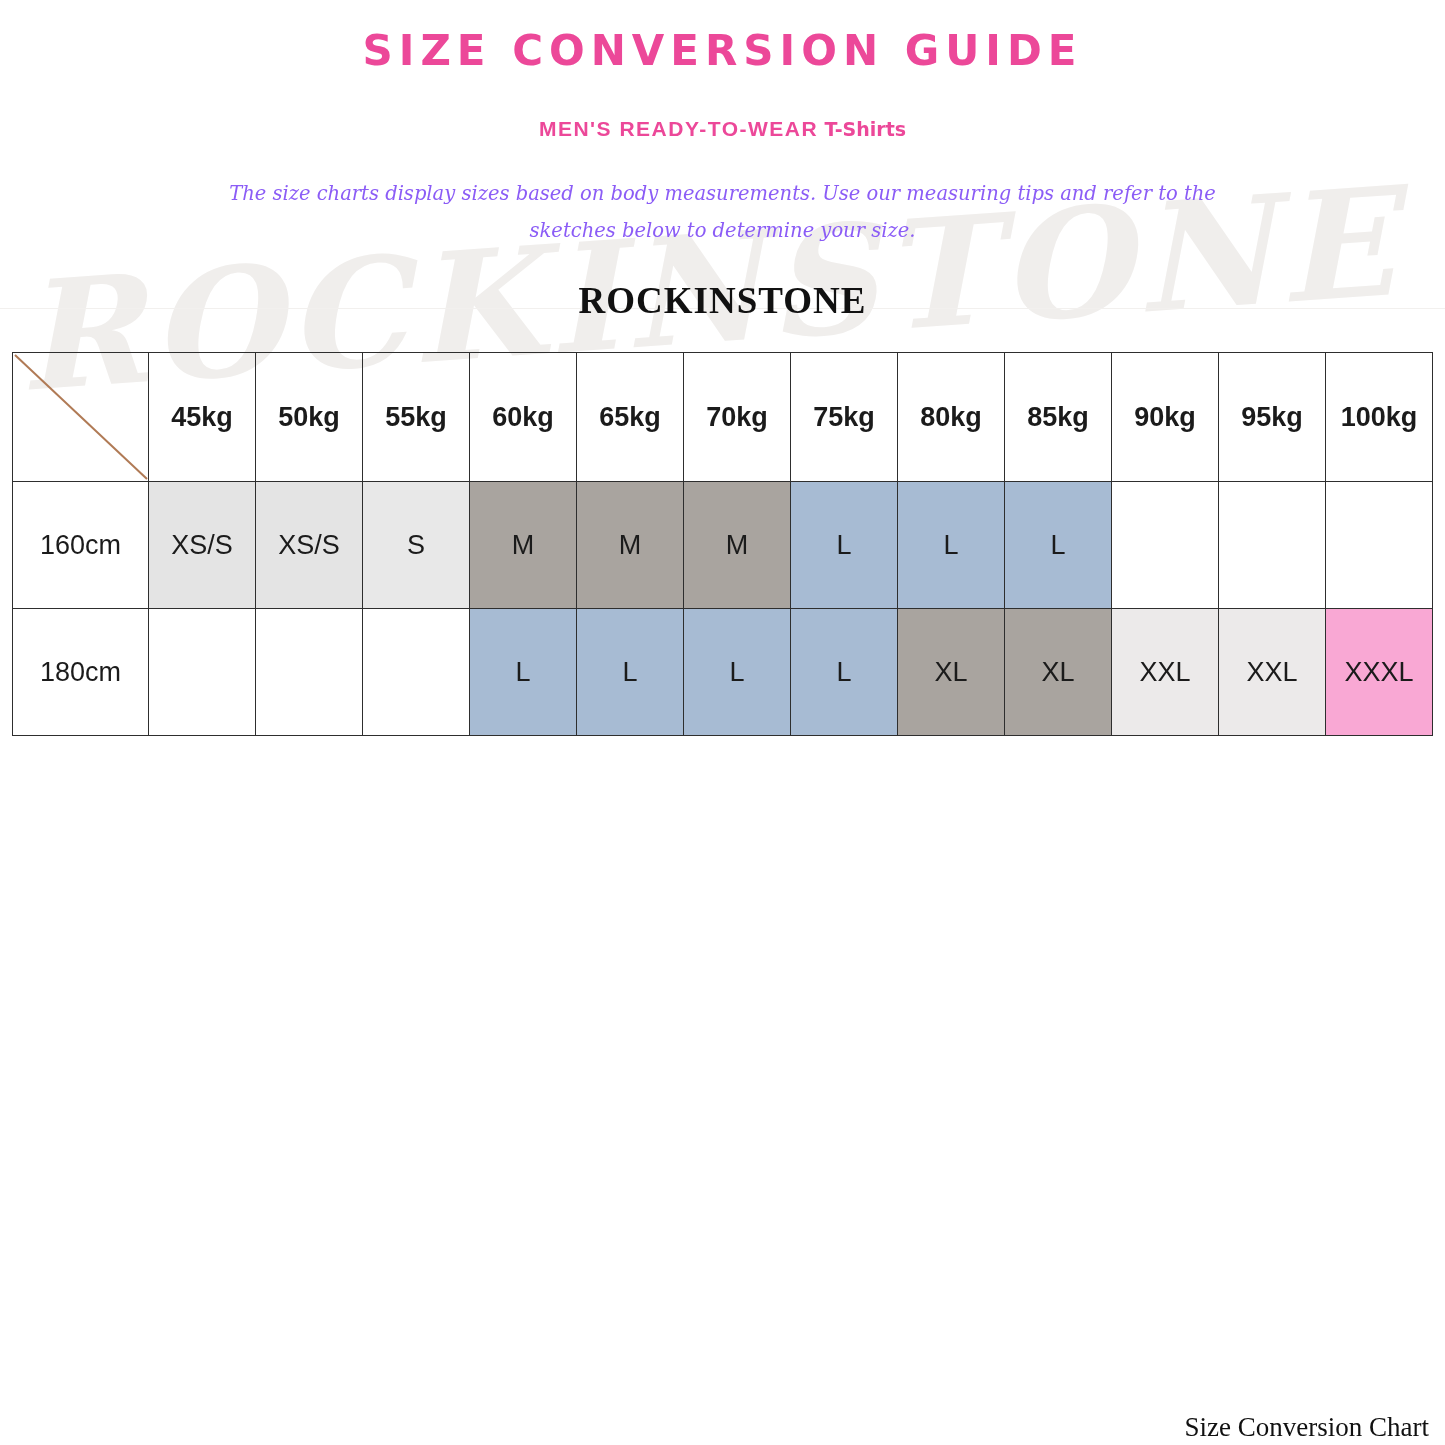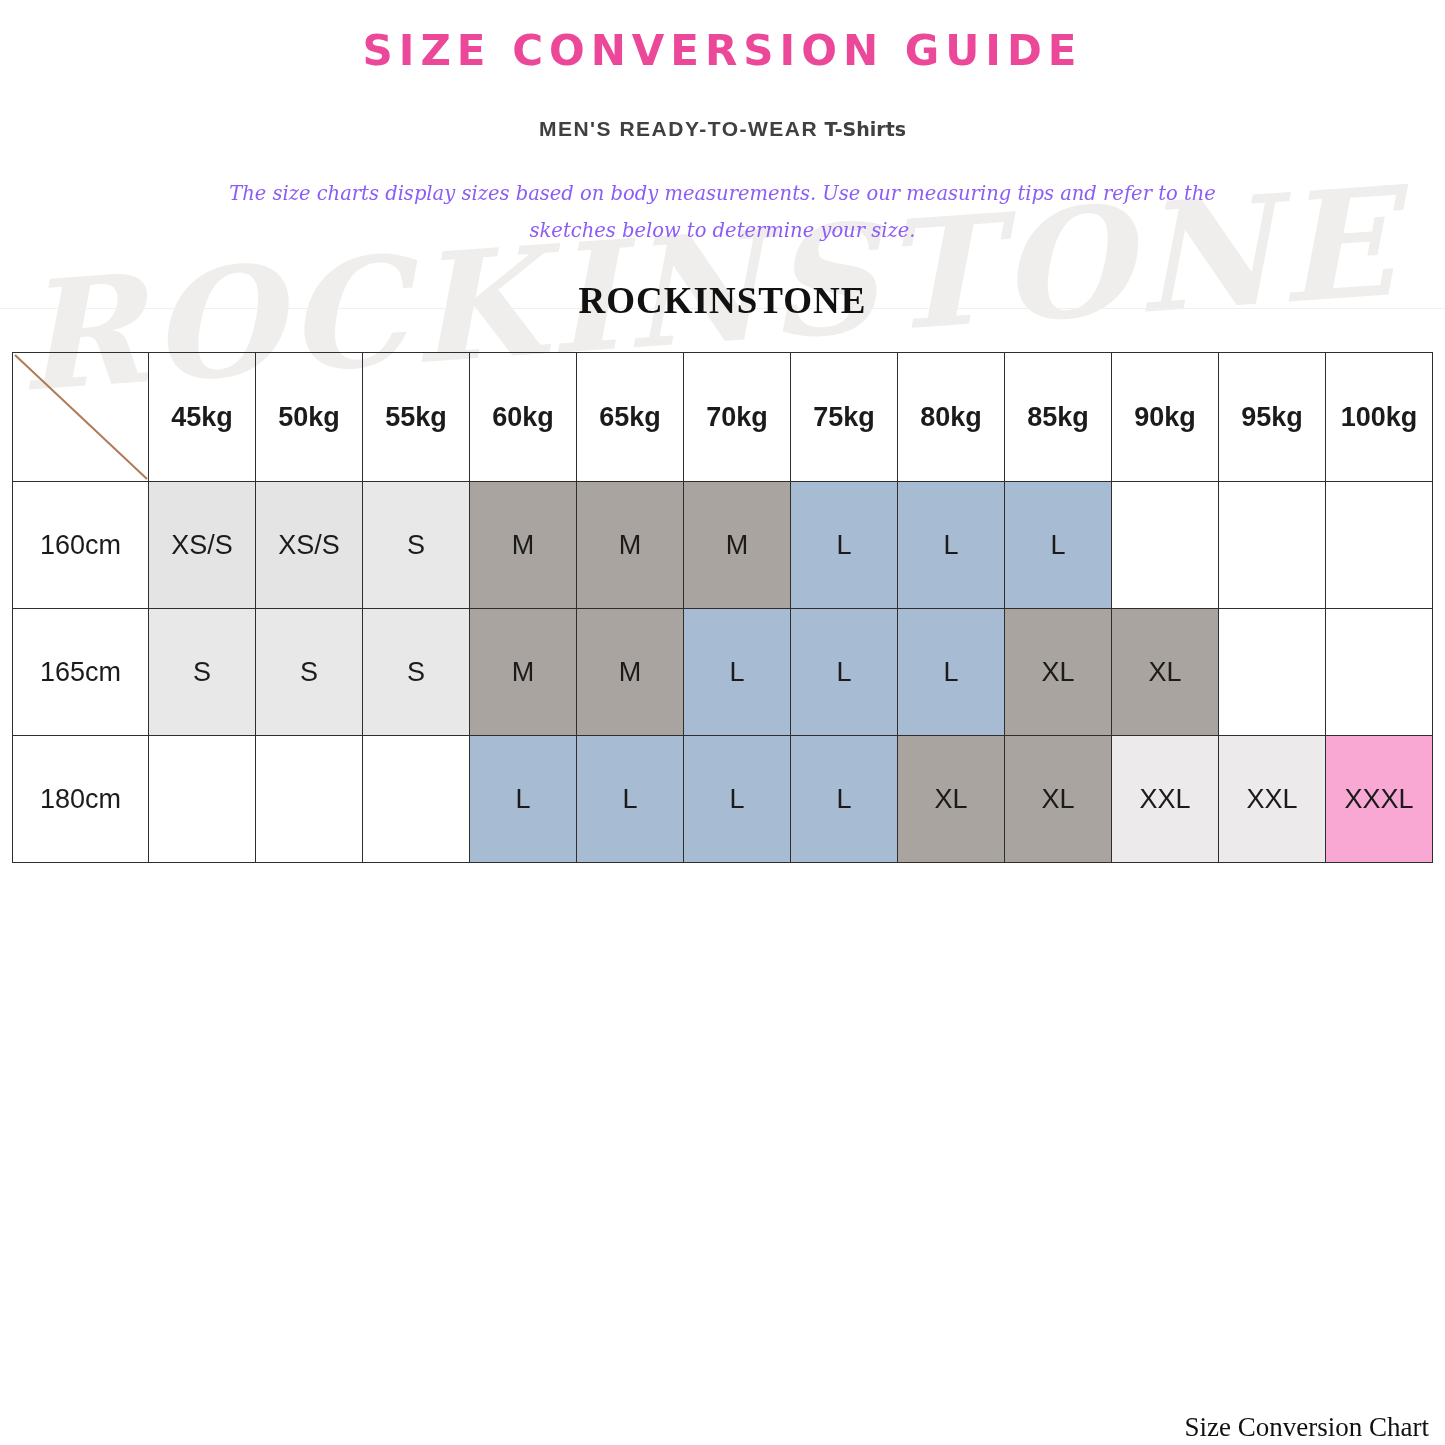--- a/index.html
+++ b/index.html
@@ -63,21 +63,21 @@
     font-weight: bold;
     letter-spacing: 6px;
     color: #ec4899;
   }
   .subtitle {
     margin: 0;
     padding-top: 34px;
     text-align: center;
     font-size: 21px;
     font-weight: bold;
-    color: #404040;
+    color: #ec4899;
     letter-spacing: 0.5px;
   }
   .subtitle .sub-main {
     letter-spacing: 1.5px;
   }
   .subtitle .sub-item {
     font-family: "DejaVu Sans", sans-serif;
     font-size: 19px;
     letter-spacing: 0px;
   }
@@ -221,35 +221,20 @@
           <td class="c-m">M</td>
           <td class="c-m">M</td>
           <td class="c-l">L</td>
           <td class="c-l">L</td>
           <td class="c-l">L</td>
           <td class="c-blank"></td>
           <td class="c-blank"></td>
           <td class="c-blank"></td>
         </tr>
         <tr>
-          <td class="rowhead">165cm</td>
-          <td class="c-s">S</td>
-          <td class="c-s">S</td>
-          <td class="c-s">S</td>
-          <td class="c-m">M</td>
-          <td class="c-m">M</td>
-          <td class="c-l">L</td>
-          <td class="c-l">L</td>
-          <td class="c-l">L</td>
-          <td class="c-xl">XL</td>
-          <td class="c-xl">XL</td>
-          <td class="c-blank"></td>
-          <td class="c-blank"></td>
-        </tr>
-        <tr>
           <td class="rowhead">180cm</td>
           <td class="c-blank"></td>
           <td class="c-blank"></td>
           <td class="c-blank"></td>
           <td class="c-l">L</td>
           <td class="c-l">L</td>
           <td class="c-l">L</td>
           <td class="c-l">L</td>
           <td class="c-xl">XL</td>
           <td class="c-xl">XL</td>

